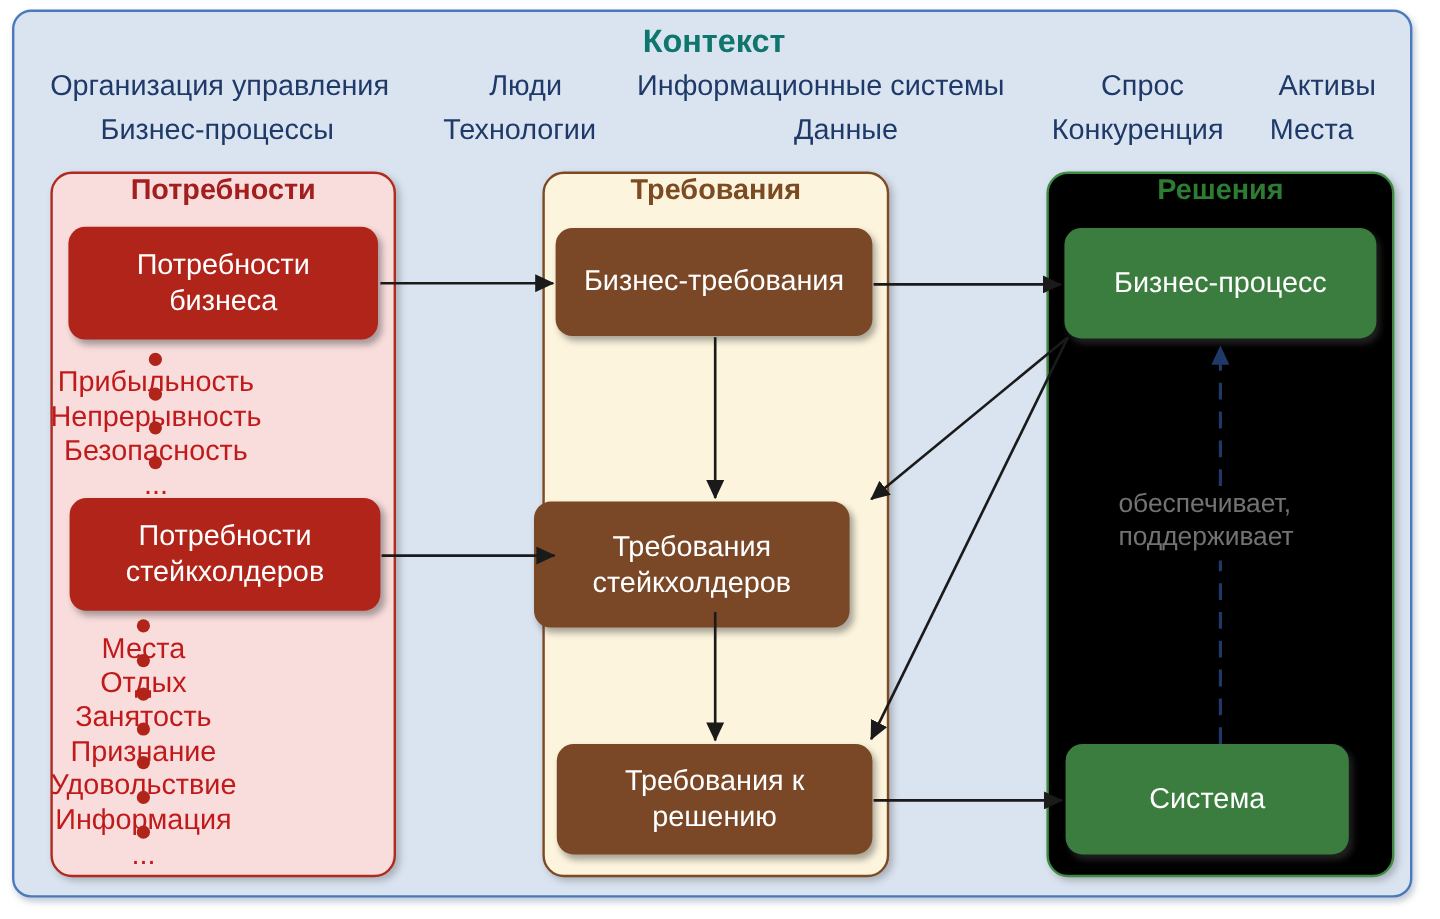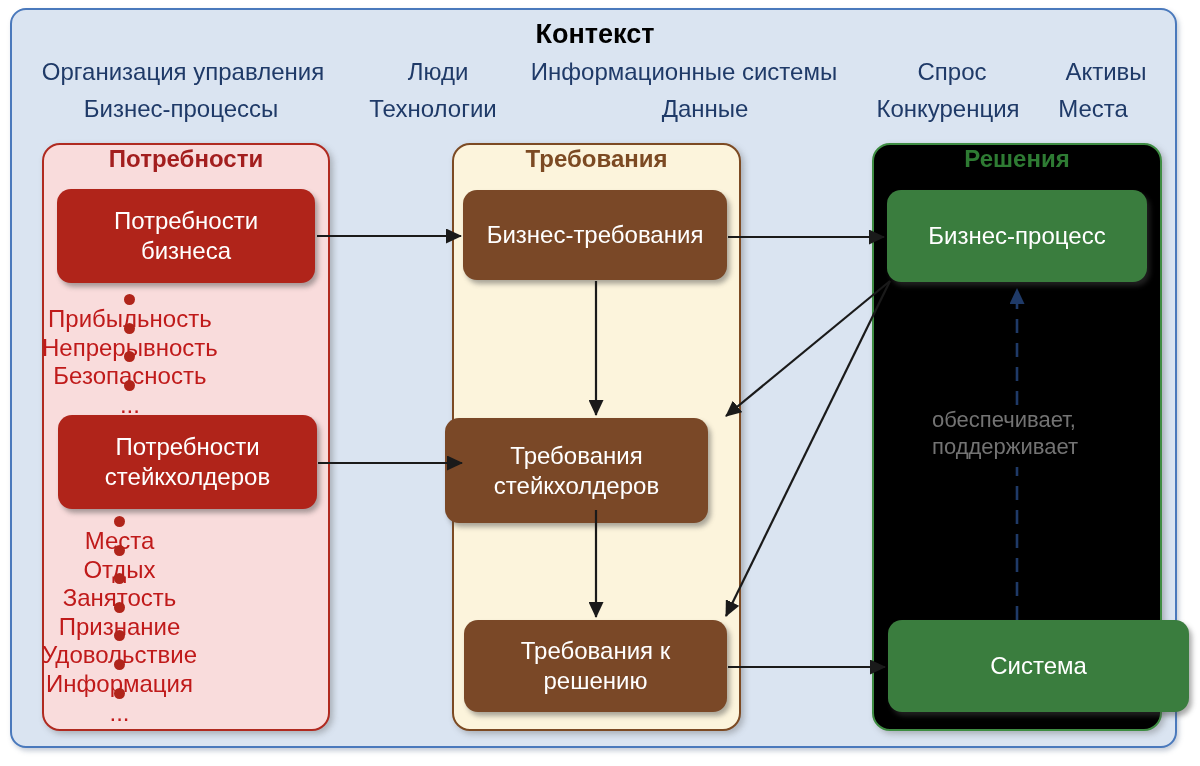--- a/index.html
+++ b/index.html
@@ -25,21 +25,21 @@
     box-sizing: border-box;
     box-shadow: 2px 3px 5px rgba(90,110,140,0.35);
   }
   .diagram-title {
     position: absolute;
     left: 0; top: 19px;
     width: 1190px;
     text-align: center;
     font-size: 27px;
     font-weight: bold;
-    color: #000000;
+    color: #0f766e;
   }
   .ctx-label {
     position: absolute;
     transform: translateX(-50%);
     white-space: nowrap;
     font-size: 24px;
     color: #1f3a68;
   }
   .ctx-r1 { top: 58px; }
   .ctx-r2 { top: 95px; }
@@ -208,21 +208,21 @@
         <span class="dot"></span>
         <span>...</span>
       </li>
   </ul>
 
   <div class="node node-brown" style="left:463px; top:190px; width:264px; height:90px">Бизнес-требования</div>
   <div class="node node-brown" style="left:445px; top:418px; width:263px; height:105px">Требования стейкхолдеров</div>
   <div class="node node-brown" style="left:464px; top:620px; width:263px; height:92px">Требования к решению</div>
 
   <div class="node node-green" style="left:887px; top:190px; width:260px; height:92px">Бизнес-процесс</div>
-  <div class="node node-green" style="left:888px; top:620px; width:301px; height:92px">Система</div>
+  <div class="node node-green" style="left:888px; top:620px; width:236px; height:92px">Система</div>
 
   <div class="dash-label">
     <div>обеспечивает,</div>
     <div>поддерживает</div>
   </div>
 
   <svg class="arrows" width="1200" height="766" viewBox="0 0 1200 766">
     <defs>
       <marker id="ah" markerUnits="userSpaceOnUse" markerWidth="17" markerHeight="15" refX="15" refY="7.5" orient="auto">
         <path d="M0,0 L16,7.5 L0,15 z" fill="#1a1a1a"></path>

